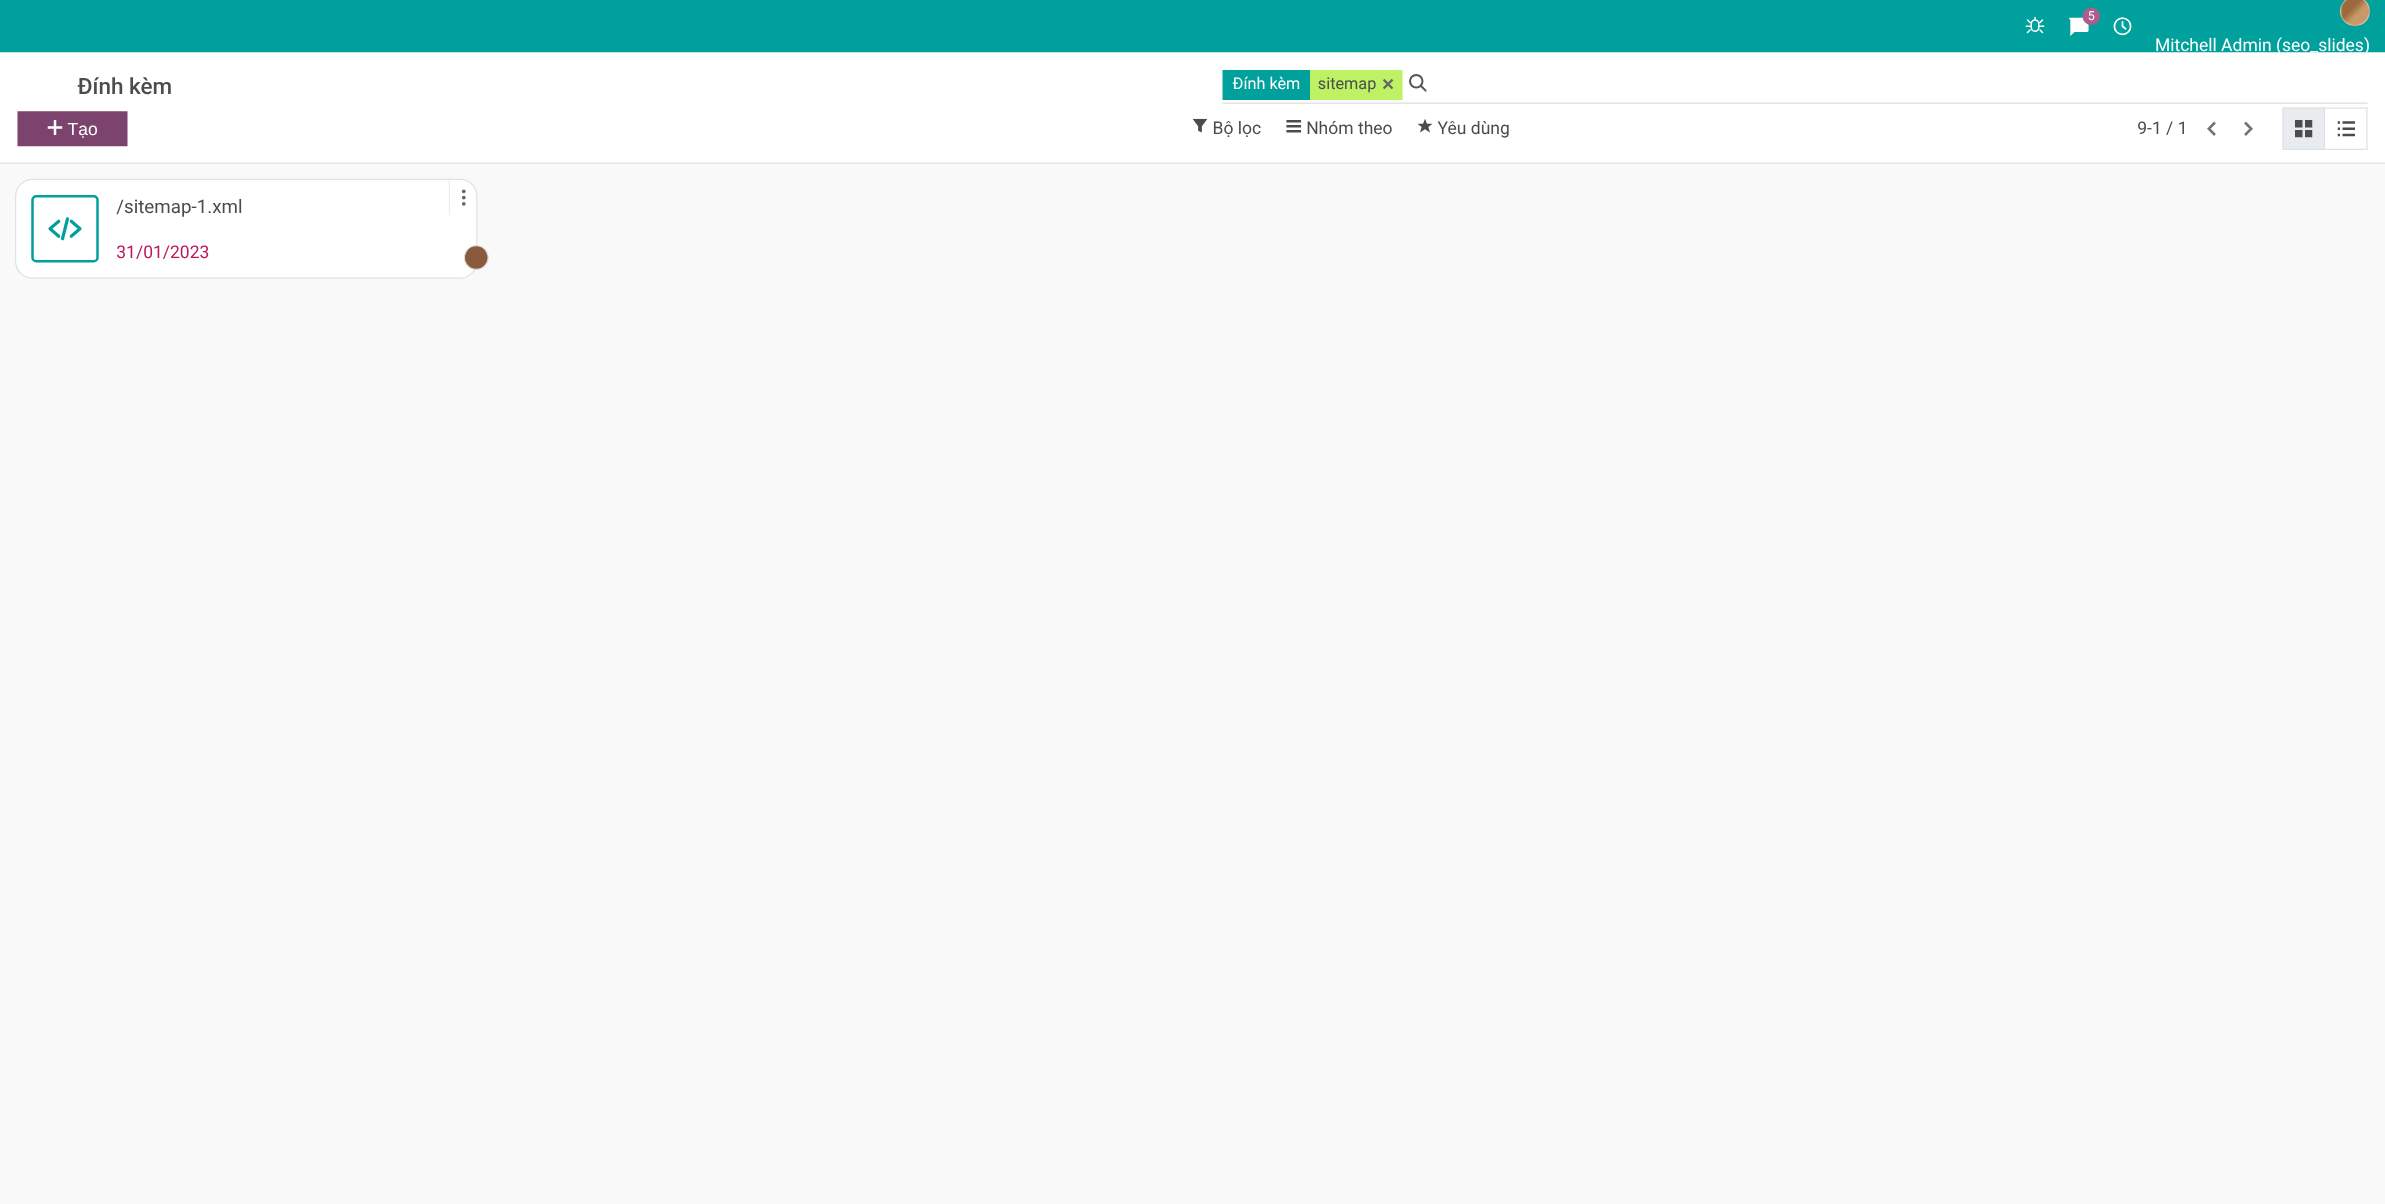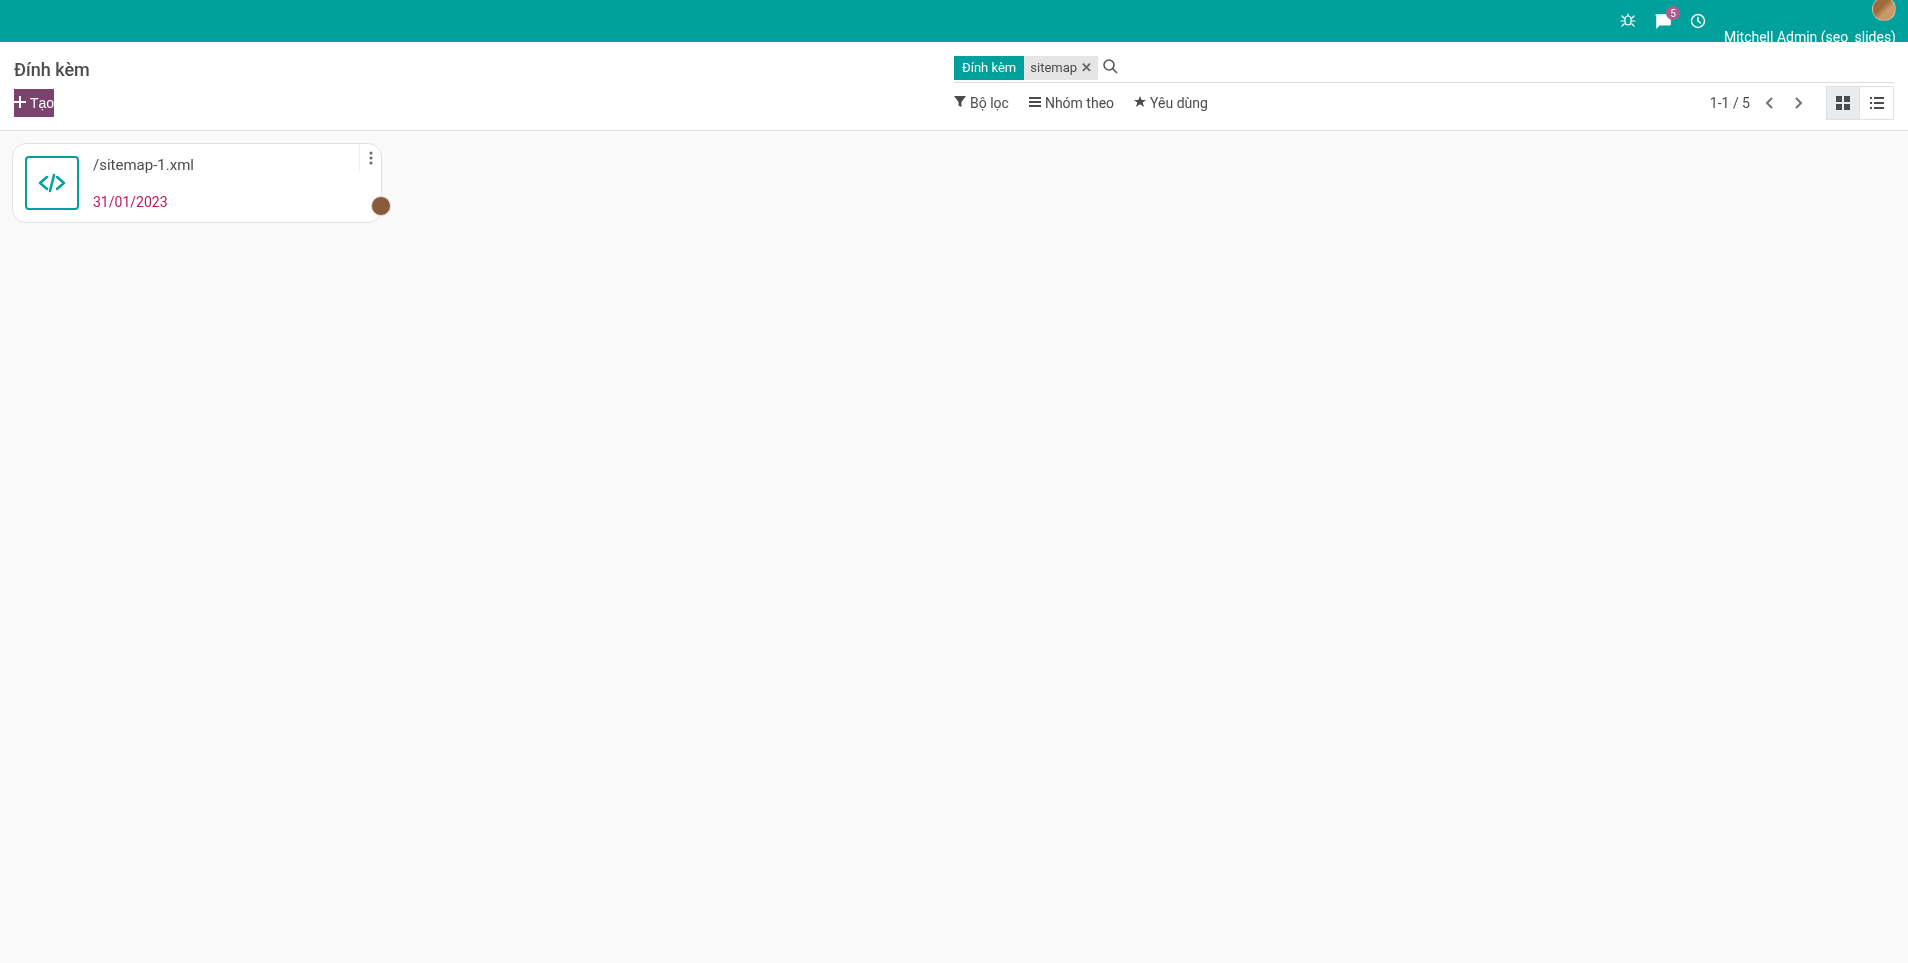--- a/index.html
+++ b/index.html
@@ -95,20 +95,21 @@
       padding: 0 14px;
     }
     .cp-row {
       display: flex;
       align-items: center;
       min-height: 44px;
     }
     .cp-row-top {
       padding-top: 10px;
       padding-bottom: 0;
+      margin-left: 48px;
     }
     .cp-row-bottom {
       padding-bottom: 10px;
     }
     .breadcrumb {
       font-size: 18px;
       font-weight: 500;
       color: #4c4c4c;
     }
     .cp-search {
@@ -131,21 +132,21 @@
     }
     .facet-label {
       background: #00a09d;
       color: #fff;
       padding: 0 8px;
       height: 100%;
       display: flex;
       align-items: center;
     }
     .facet-value {
-      background: #e5e5e5;
+      background: #bef264;
       color: #4c4c4c;
       padding: 0 6px;
       height: 100%;
       display: flex;
       align-items: center;
       gap: 4px;
     }
     .facet-remove {
       cursor: pointer;
       color: #666;
@@ -162,21 +163,21 @@
     }
     .search-icon-btn {
       color: #666;
       cursor: pointer;
       padding: 0 4px;
     }
     .btn-create {
       background: #7c436e;
       color: #fff;
       border: none;
-      padding: 6px 0;
+      padding: 6px 24px;
       font-size: 14px;
       cursor: pointer;
       display: inline-flex;
       gap: 4px;
       align-items: center;
     }
     .cp-filters {
       margin-left: auto;
       width: 50%;
       display: flex;
@@ -400,21 +401,21 @@
       <div class="filter-btn">
         <span>
           <svg width="12" height="12" viewBox="0 0 12 12" fill="#4c4c4c">
               <path d="M6 0l1.6 4H12L8.7 6.5 10 11 6 8.3 2 11l1.3-4.5L0 4h4.4z"></path>
             </svg>
         </span>
         <span>Yêu dùng</span>
       </div>
       <div class="cp-right">
         <div class="pager">
-          <span>1-1 / 5</span>
+          <span>9-1 / 1</span>
           <div class="pager-arrows">
             <span class="pager-arrow">
               <svg width="10" height="14" viewBox="0 0 10 14" fill="none" stroke="#6c757d" stroke-width="2">
                   <path d="M7 2L2 7l5 5"></path>
                 </svg>
             </span>
             <span class="pager-arrow">
               <svg width="10" height="14" viewBox="0 0 10 14" fill="none" stroke="#6c757d" stroke-width="2">
                   <path d="M3 2l5 5-5 5"></path>
                 </svg>

